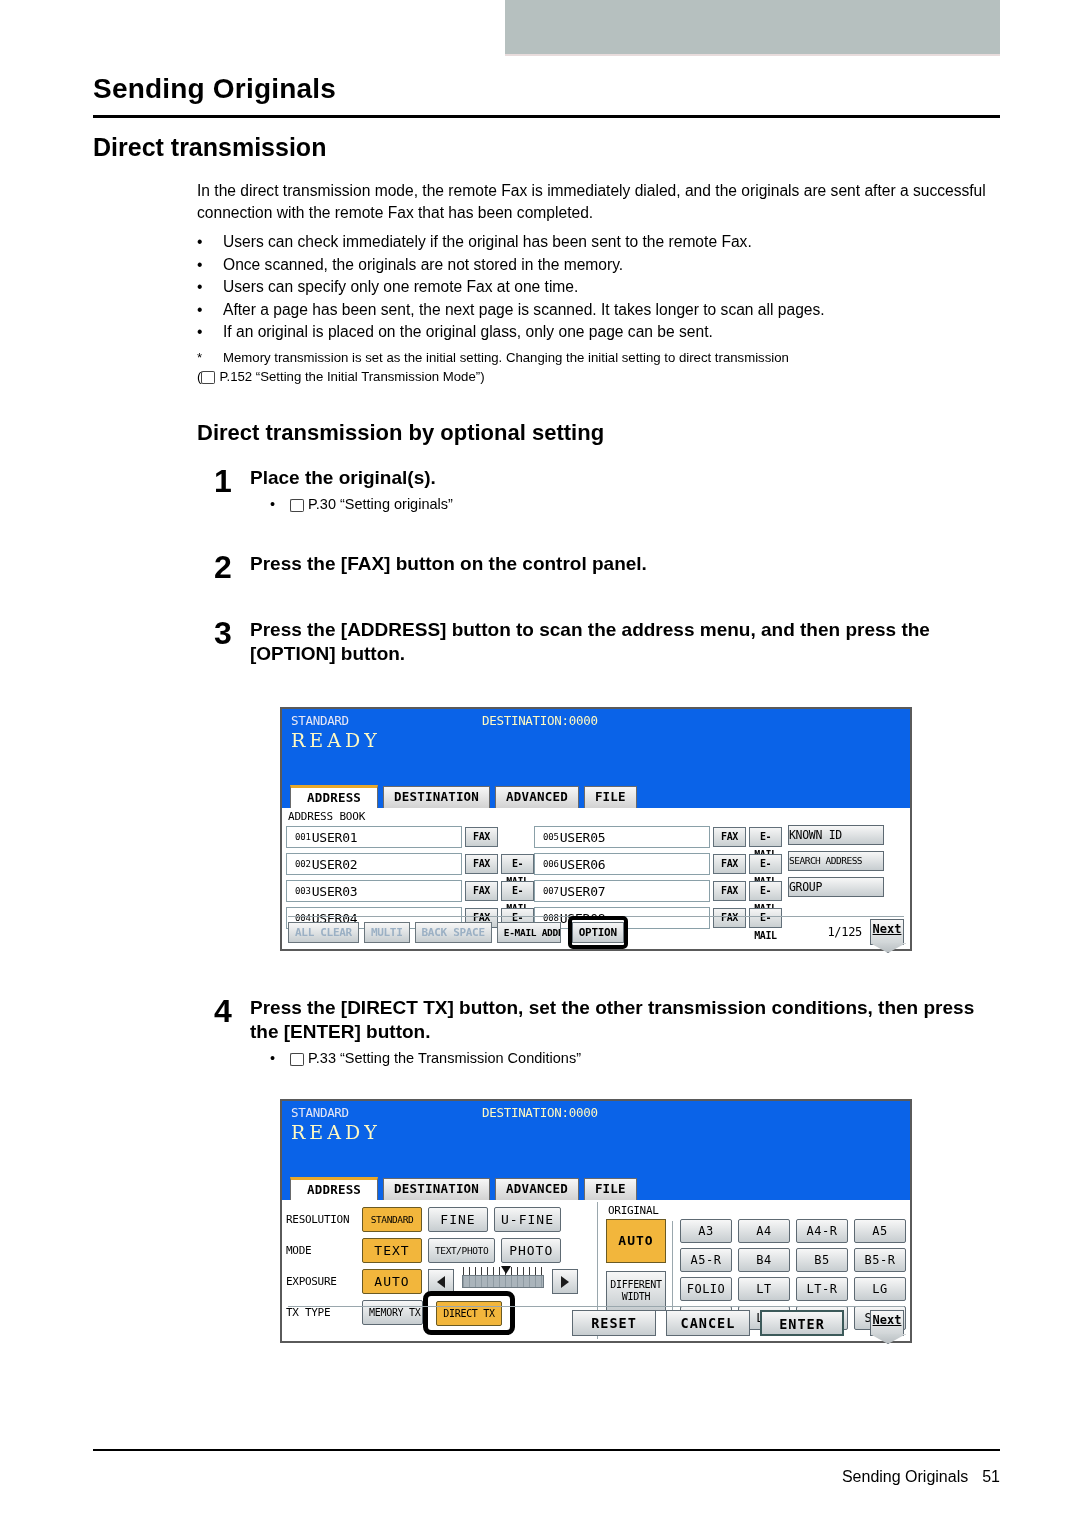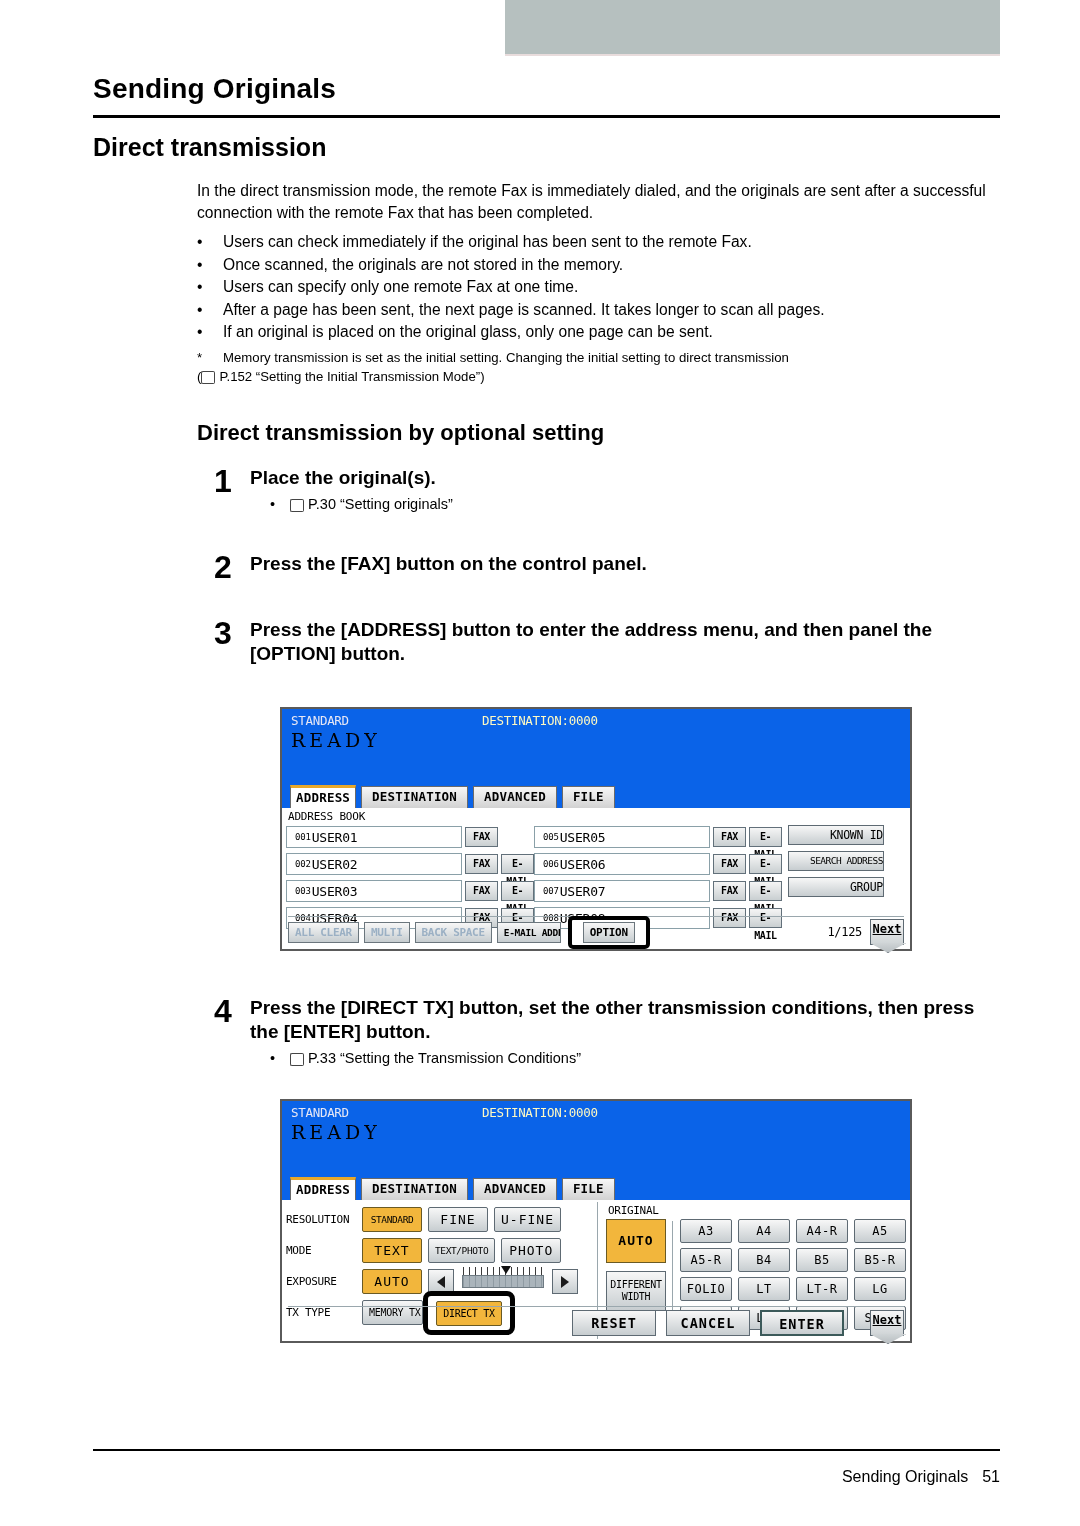--- a/index.html
+++ b/index.html
@@ -103,38 +103,38 @@
   .lcd-head .standard {
     position: absolute; left: 9px; top: 4px;
     font-size: 12.5px; letter-spacing: -.3px; color:#e7e7f5;
   }
   .lcd-head .dest {
     position: absolute; left: 200px; top: 4px;
     font-size: 12.5px; letter-spacing: -.3px; color:#fef9c3;
   }
   .lcd-head .ready {
     position: absolute; left: 9px; top: 20px;
-    font-size: 19px; letter-spacing: 4px; color: #000000;
+    font-size: 19px; letter-spacing: 4px; color: #fef9c3;
     font-family: "DejaVu Serif", serif;
   }
 
   .tabbar {
     position: absolute; left: 0; top: 76px; width: 100%; height: 23px;
     background: #0a63e8; display: flex; align-items: flex-end; padding-left: 8px;
   }
   .tab {
     height: 22px; line-height: 20px; padding: 0 10px; margin-right: 5px;
     background: linear-gradient(#f7f7f7,#d2d2d2);
     border: 1px solid #6a6a6a; border-bottom: none;
     font-size: 12.5px; font-weight: bold; letter-spacing: .2px;
     color: #000; white-space: nowrap;
   }
   .tab.active {
     background: #ffffff; border-top: 3px solid #e8a82a;
-    height: 23px; line-height: 19px; padding: 0 5px;
+    height: 23px; line-height: 19px; padding: 0 16px;
   }
 
   .lcd-body {
     position: absolute; left: 0; top: 99px; right: 0; bottom: 0;
     background: #ffffff; padding: 2px 4px;
   }
 
   
   .ab-label { font-size: 11px; letter-spacing: -.2px; margin: 0 0 2px 2px; }
   .ab-grid { display: flex; gap: 0px; }
@@ -156,21 +156,21 @@
     letter-spacing: -.4px;
   }
   .tagbtn.blank { background: transparent; border: none; }
   .ab-right {
     width: 104px; padding-left: 6px; padding-top: 0px;
   }
   .sidebtn {
     width: 96px; height: 20px; margin-bottom: 6px;
     background: linear-gradient(#f7f7f7,#c7cdd0);
     border: 1px solid #5e6a73;
-    font-size: 11.5px; line-height: 18px; text-align: right;
+    font-size: 11.5px; line-height: 18px; text-align: left;
     letter-spacing: -.3px; font-weight: normal;
   }
   .sidebtn.small { font-size: 9.5px; letter-spacing: -.5px; }
 
   .ab-footline {
     position: absolute; left: 6px; right: 6px; bottom: 32px;
     border-top: 1px solid #9aa7ad;
   }
   .ab-foot {
     position: absolute; left: 6px; right: 6px; bottom: 3px;
@@ -179,21 +179,21 @@
   .footbtn {
     height: 21px; background: linear-gradient(#f7f7f7,#c7cdd0);
     border: 1px solid #6b767d; font-size: 11px; font-weight: bold;
     line-height: 19px; text-align: center; padding: 0 6px; margin-right: 5px;
     letter-spacing: -.3px; white-space: nowrap;
   }
   .footbtn.dim { color: #9bb0c4; }
   .footbtn.clipped { width: 64px; overflow: hidden; font-size: 9.5px; font-weight: bold; }
   .highlight-box {
     position: relative; border: 4px solid #000; background: #fff;
-    border-radius: 5px; padding: 2px 11px; display: inline-block;
+    border-radius: 5px; padding: 2px 0; display: inline-block;
     margin-left: 2px; margin-right: 6px;
   }
   .highlight-box .footbtn { margin-right: 0; }
   .pagecount { font-size: 12px; margin-left: auto; margin-right: 8px; letter-spacing: -.3px; }
   .nextbtn {
     width: 34px; height: 26px; position: relative;
     background: linear-gradient(#f7f7f7,#cfd4d6);
     border: 1px solid #5e6a73;
     font-size: 12px; font-weight: bold; text-align: center; line-height: 18px; text-decoration: underline;
   }
@@ -357,21 +357,21 @@
   <div class="step" id="step2">
     <div class="num">2</div>
     <div class="stxt">
       <div class="headline">Press the [FAX] button on the control panel.</div>
     </div>
   </div>
 
   <div class="step" id="step3">
     <div class="num">3</div>
     <div class="stxt">
-      <div class="headline">Press the [ADDRESS] button to enter the address menu, and then panel the [OPTION] button.</div>
+      <div class="headline">Press the [ADDRESS] button to scan the address menu, and then press the [OPTION] button.</div>
     </div>
   </div>
 
   <div class="lcd" id="lcd1">
     <div class="lcd-head">
       <div class="standard">STANDARD</div>
       <div class="dest">DESTINATION:0000</div>
       <div class="ready">READY</div>
     </div>
     <div class="tabbar">

